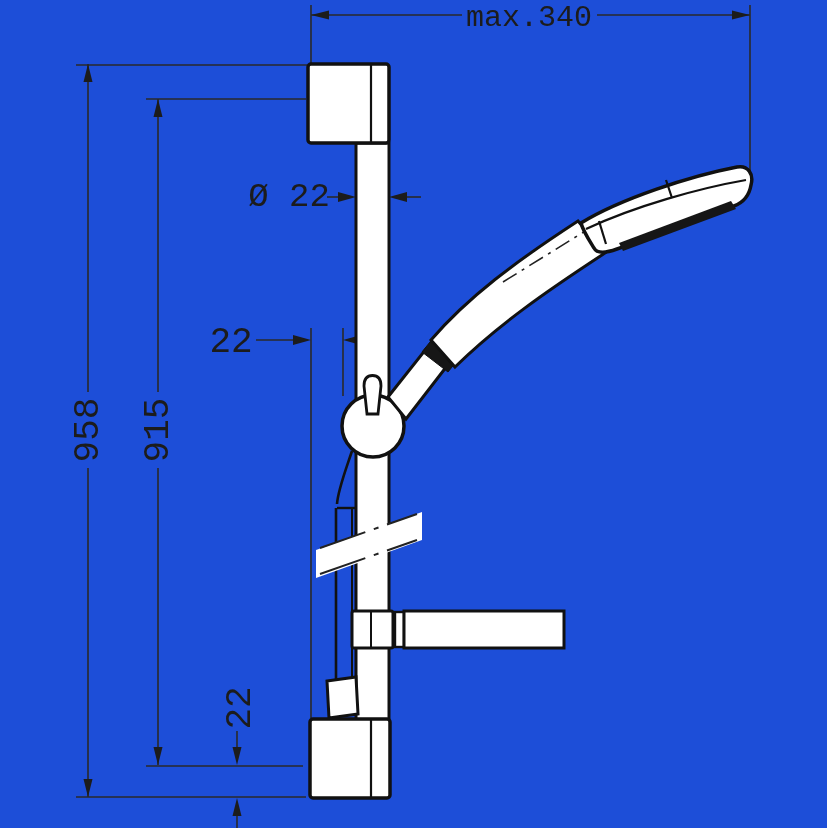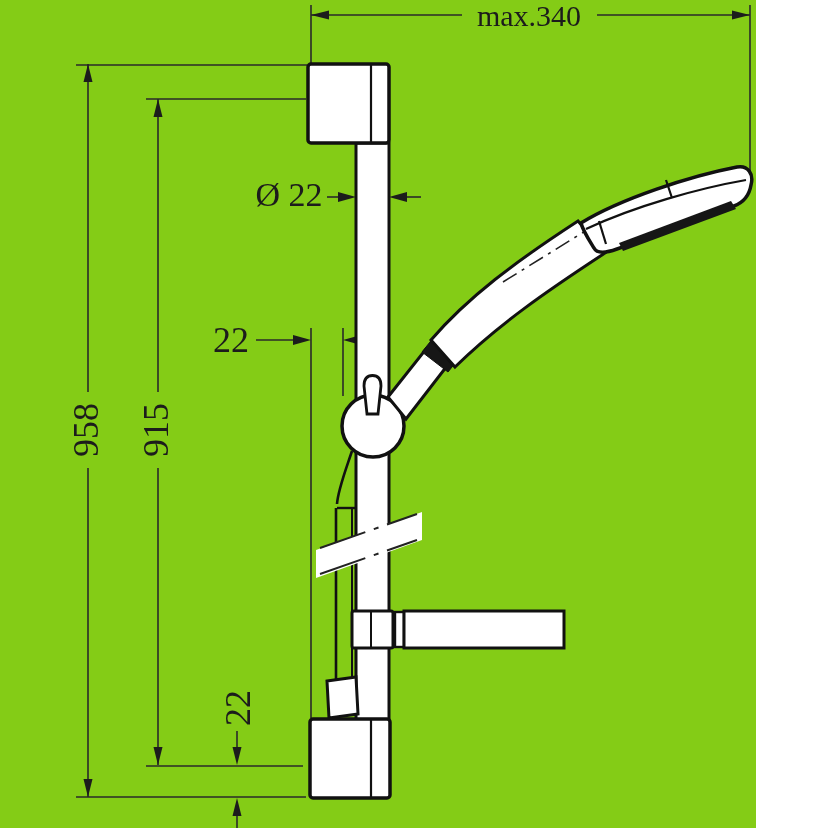--- a/index.html
+++ b/index.html
@@ -1,20 +1,20 @@
 <!DOCTYPE html>
 <html><head>
 <meta charset="utf-8">
 <style>
   html,body{margin:0;padding:0;background:#ffffff;}
   .canvas{
     position:relative;
-    width:756px;height:828px;
-    background:#84cc16;
-    font-family:Liberation Serif, serif;
+    width:827px;height:828px;
+    background:#1d4ed8;
+    font-family:Liberation Mono, monospace;
     overflow:hidden;
   }
   svg{display:block;}
   text{fill:#1c1c1c;}
   .dim-label{font-size:36px;}
   .dim-label-sm{font-size:30px;}
   .dim-label-md{font-size:34px;}
 </style>
 </head>
 <body>

